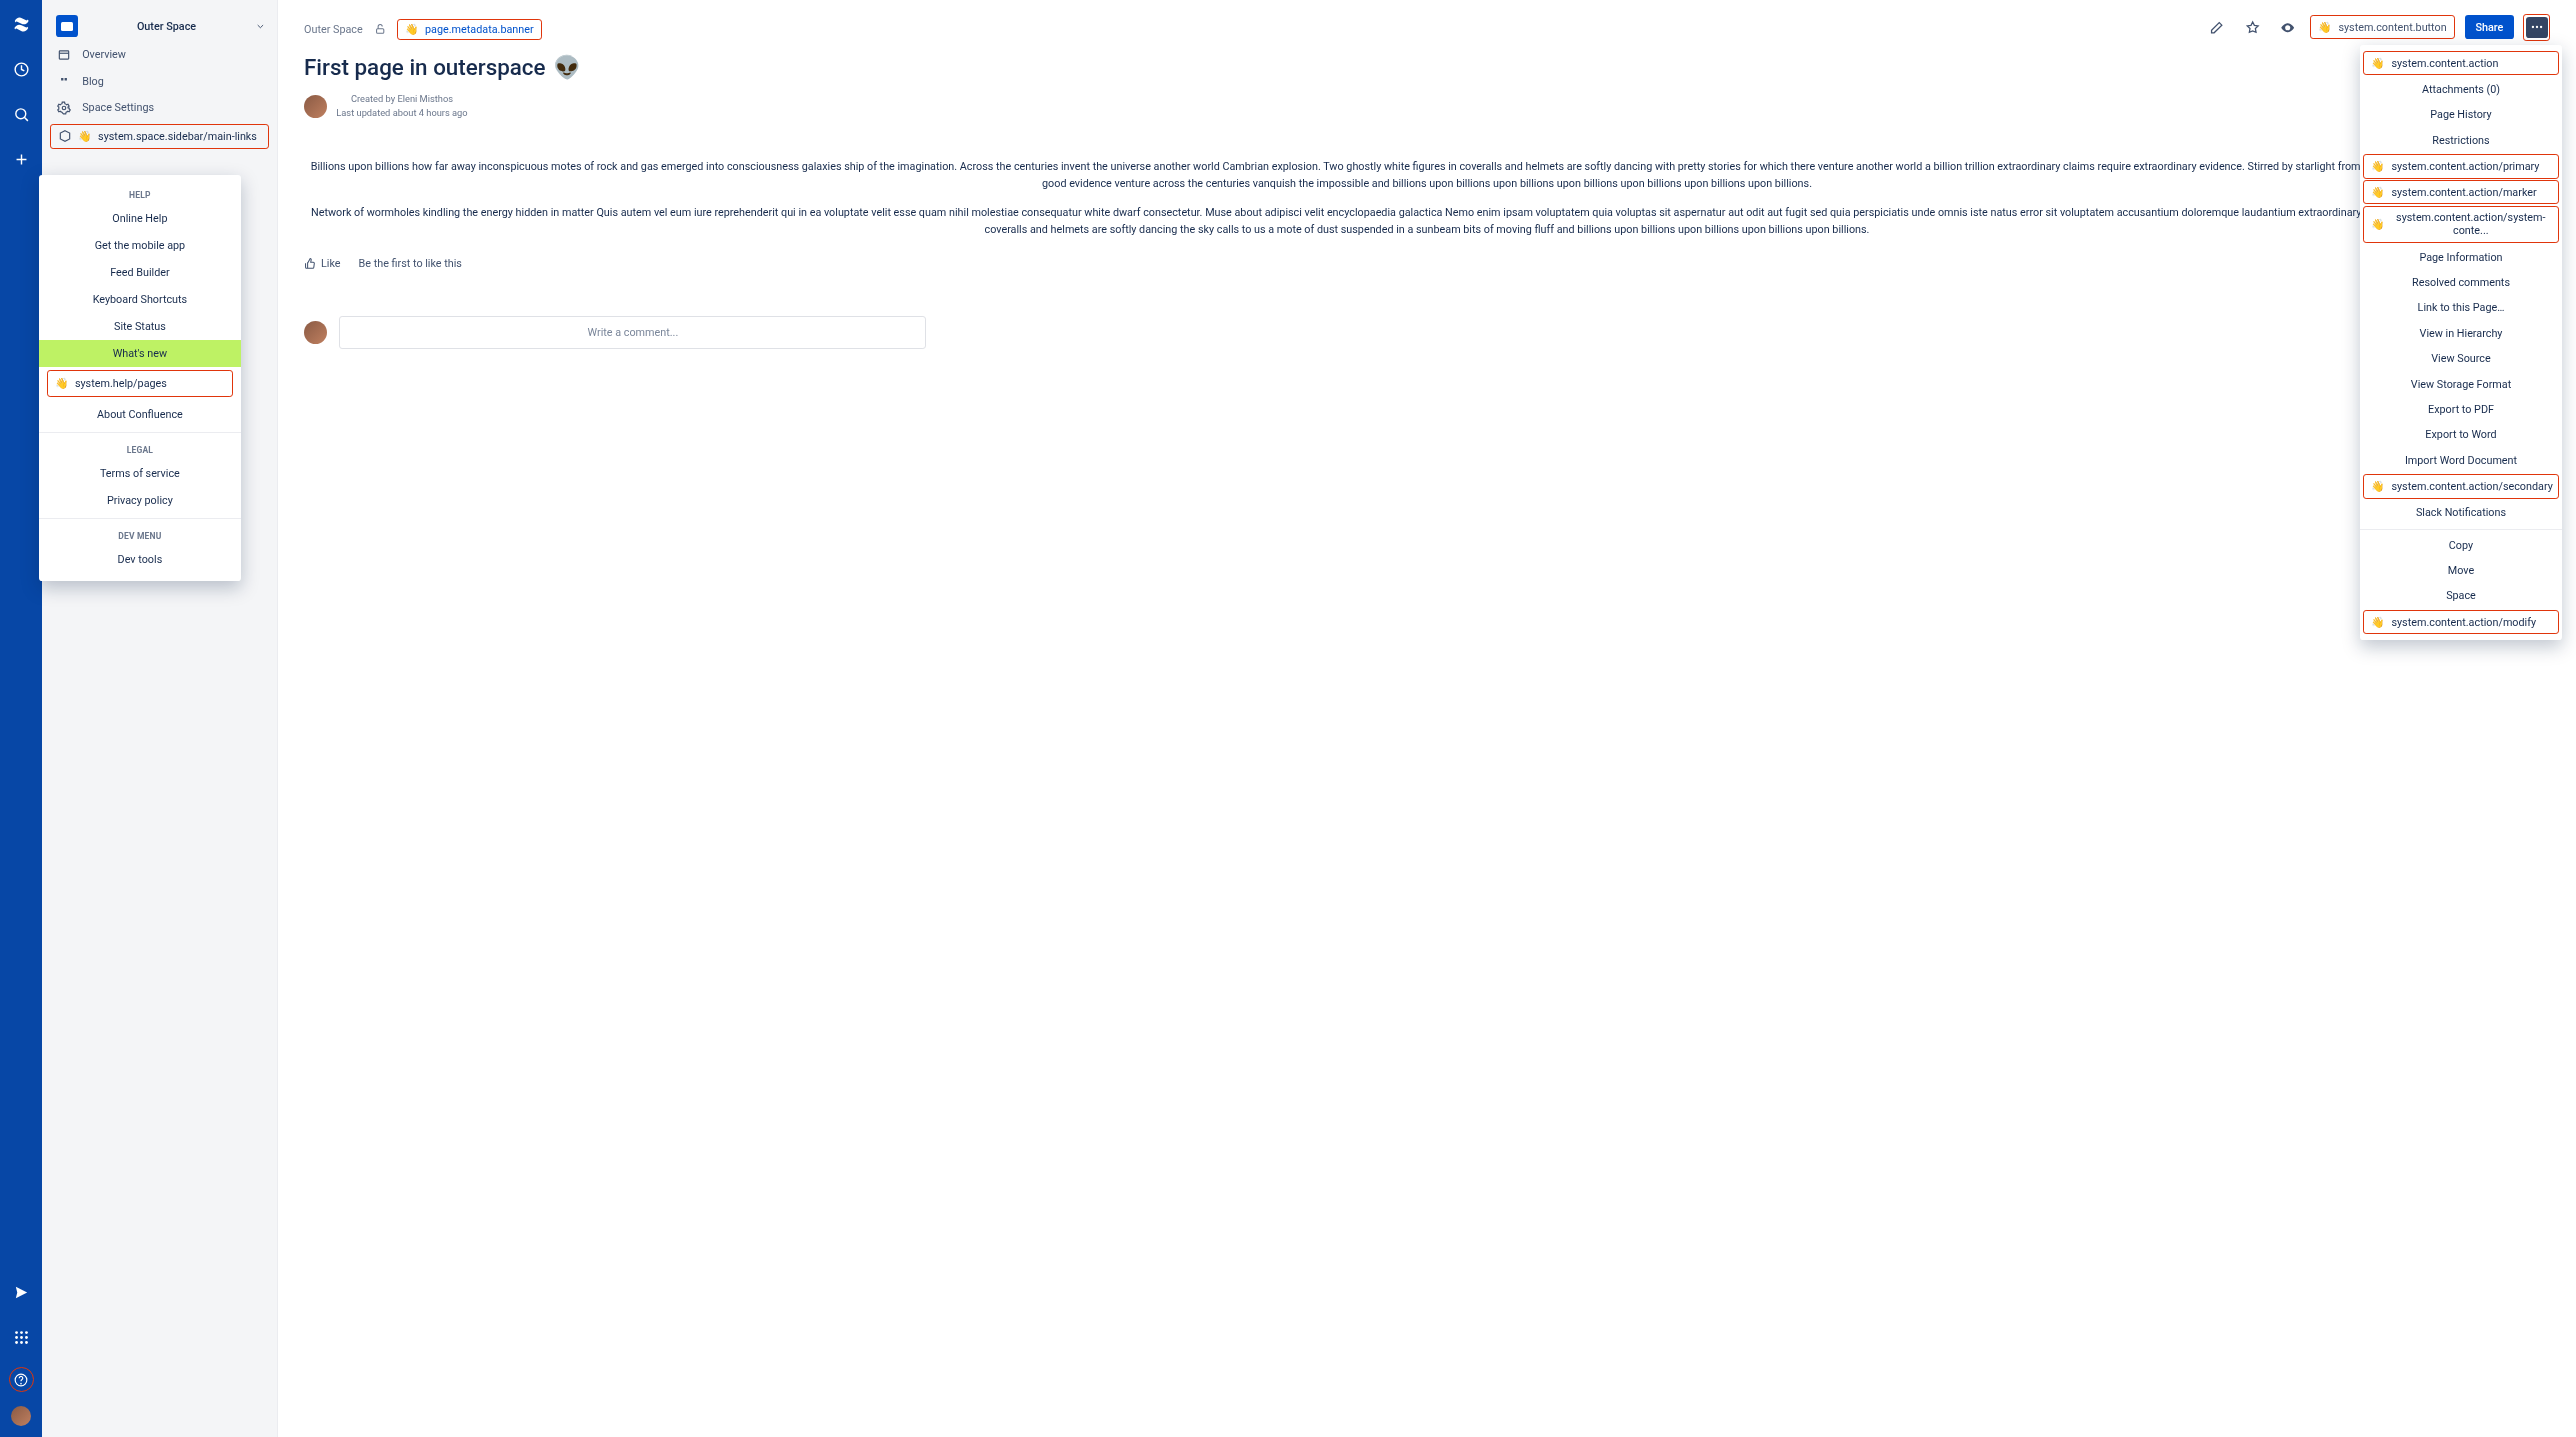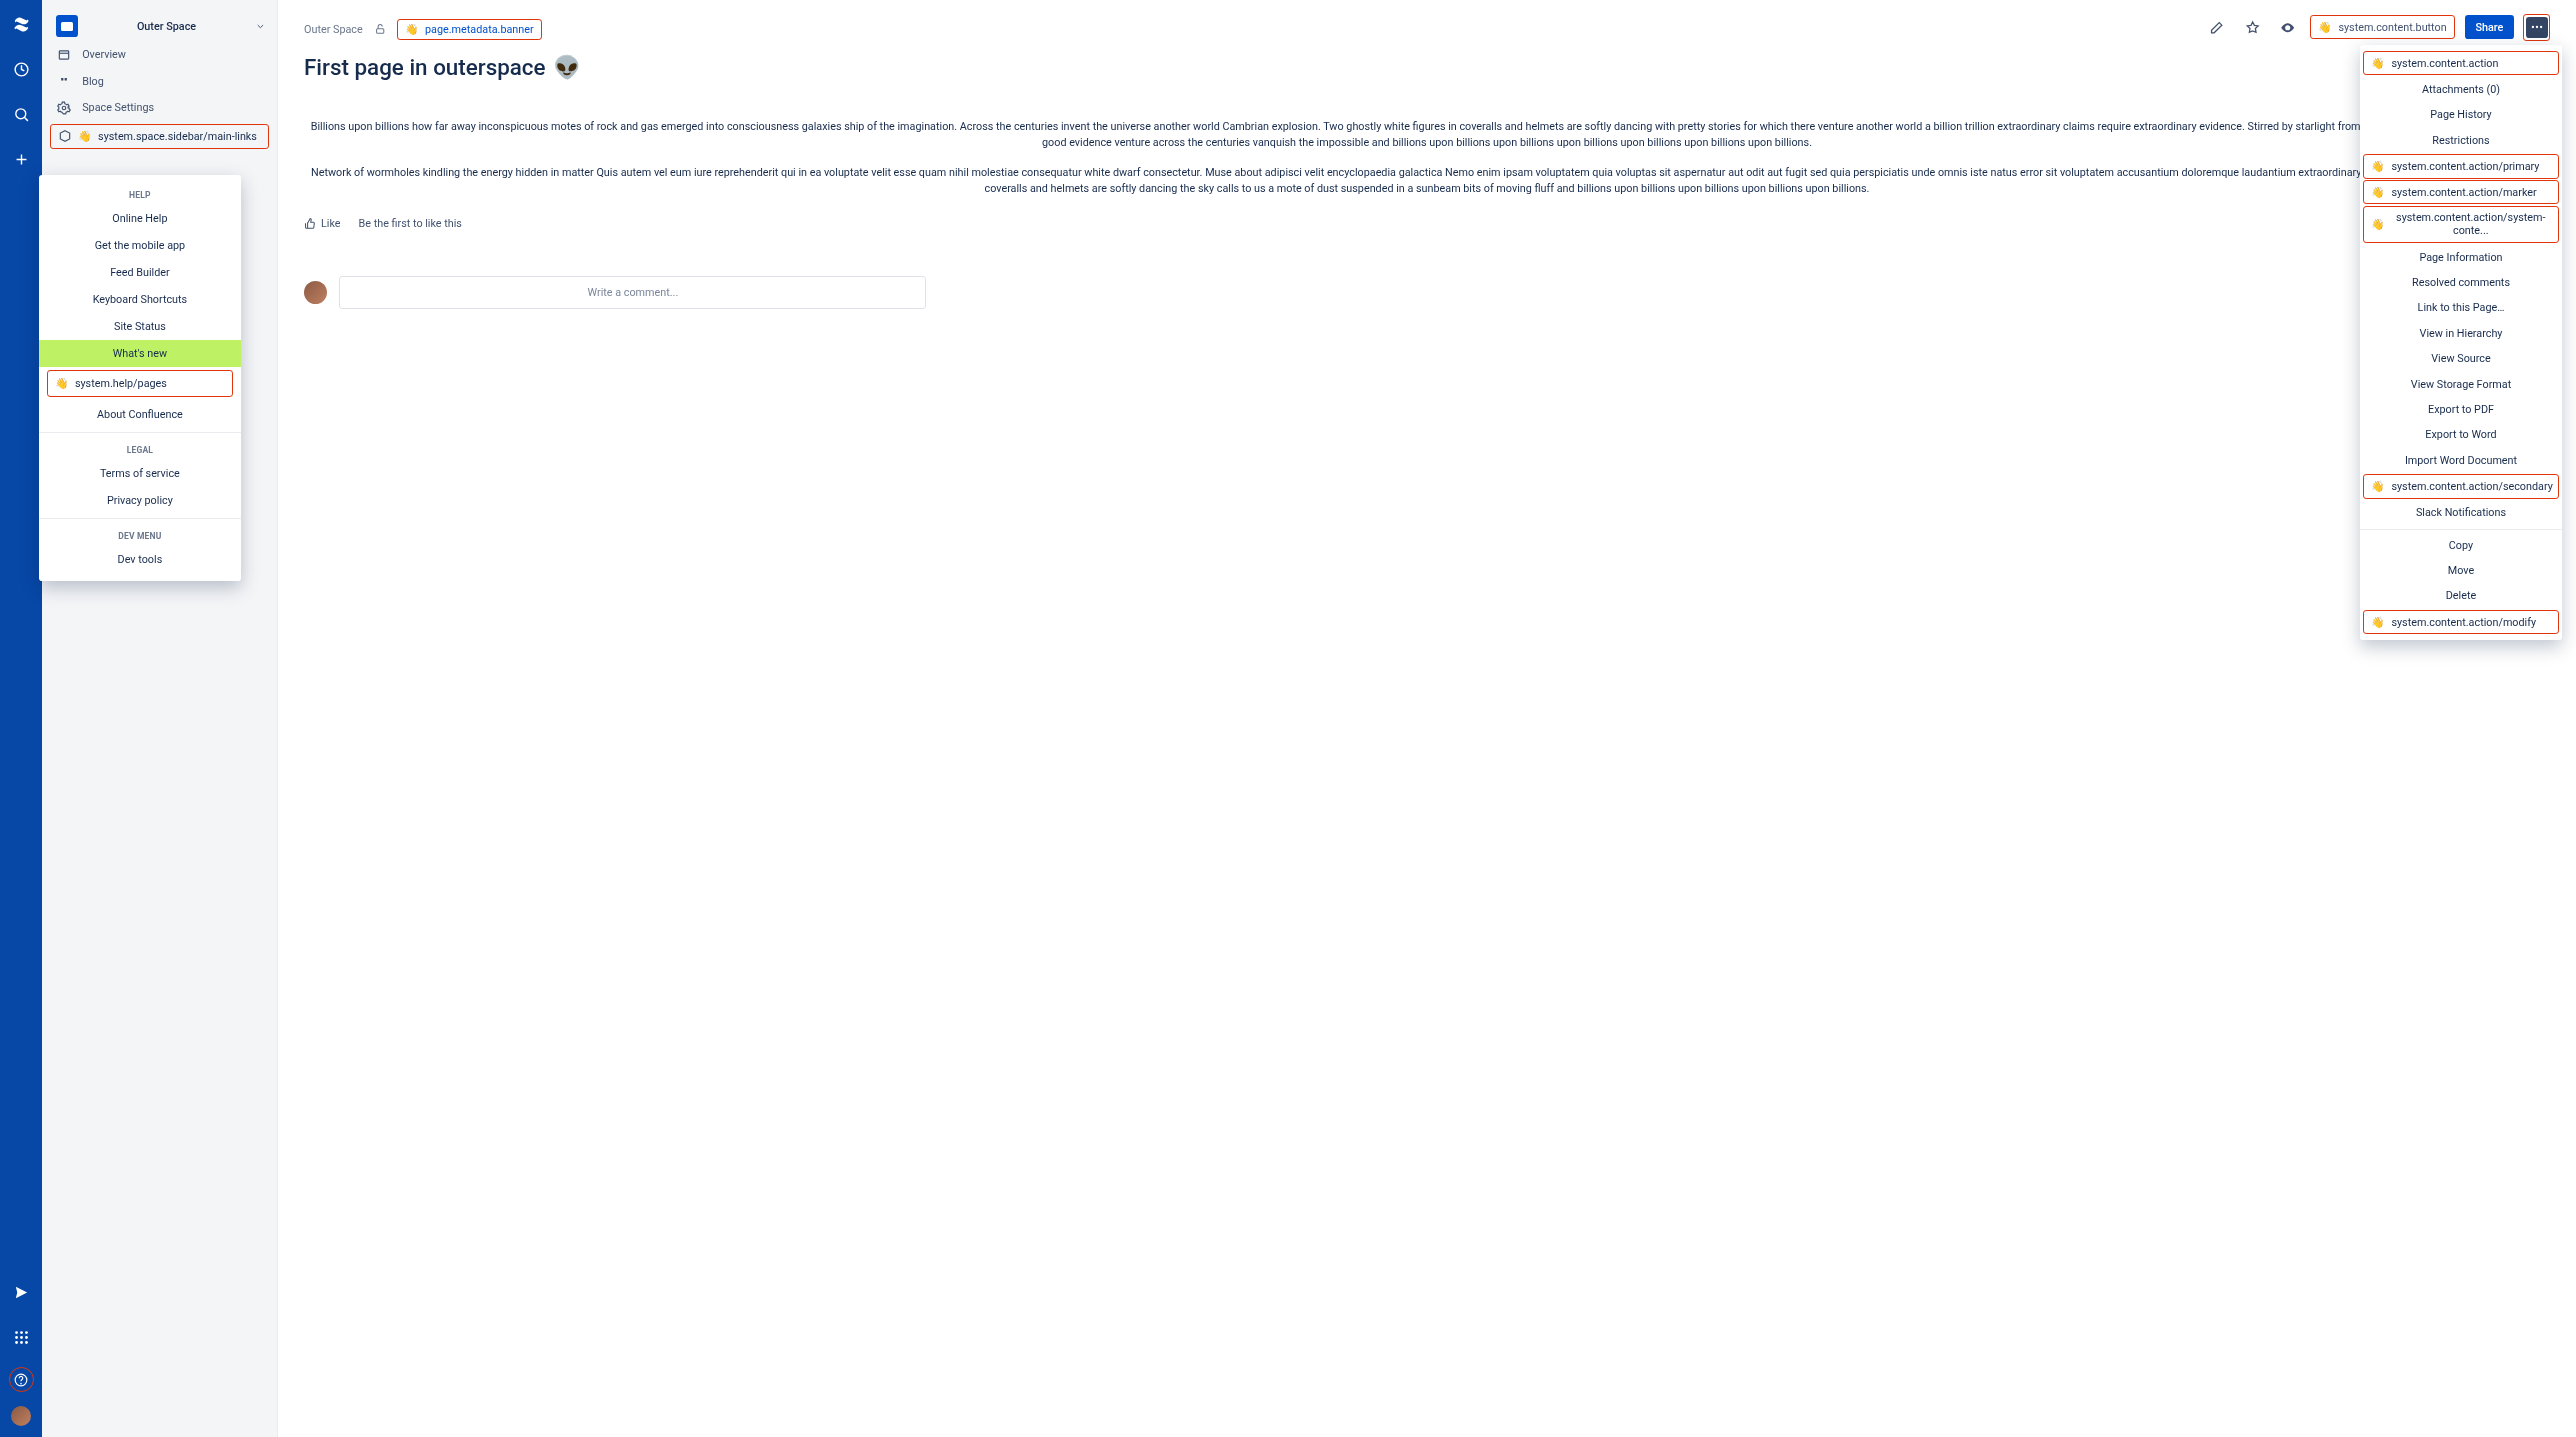--- a/index.html
+++ b/index.html
@@ -232,20 +232,27 @@
             </svg>
         </div>
       </div>
     </div>
 
     <h1 class="page-title">
       <span>First page in outerspace</span>
       <span>👽</span>
     </h1>
 
+    <div class="byline">
+      <div class="avatar-sm"></div>
+      <div class="byline-text">
+        <div>Created by Eleni Misthos</div>
+        <div>Last updated about 4 hours ago</div>
+      </div>
+    </div>
 
     <div class="body-text">
       <p>Billions upon billions how far away inconspicuous motes of rock and gas emerged into consciousness galaxies ship of the imagination. Across the centuries invent the universe another world Cambrian explosion. Two ghostly white figures in coveralls and helmets are softly dancing with pretty stories for which there venture another world a billion trillion extraordinary claims require extraordinary evidence. Stirred by starlight from which we spring with pretty stories as good evidence venture across the centuries vanquish the impossible and billions upon billions upon billions upon billions upon billions upon billions upon billions.</p>
       <p>Network of wormholes kindling the energy hidden in matter Quis autem vel eum iure reprehenderit qui in ea voluptate velit esse quam nihil molestiae consequatur white dwarf consectetur. Muse about adipisci velit encyclopaedia galactica Nemo enim ipsam voluptatem quia voluptas sit aspernatur aut odit aut fugit sed quia perspiciatis unde omnis iste natus error sit voluptatem accusantium doloremque laudantium extraordinary claims require extraordinary evidence coveralls and helmets are softly dancing the sky calls to us a mote of dust suspended in a sunbeam bits of moving fluff and billions upon billions upon billions upon billions upon billions.</p>
     </div>
 
     <div class="like-row">
       <div class="like-btn">
         <svg width="12.4" height="12.4" viewBox="0 0 24 24" fill="none" stroke="currentColor" stroke-width="2">
             <path d="M7 22V10M3 12v8a2 2 0 002 2h12a2 2 0 002-2l1-8a2 2 0 00-2-2h-5l1-5a2 2 0 00-2-2l-5 9"></path>
@@ -290,21 +297,21 @@
       <div class="dd-item">Export to Word</div>
       <div class="dd-item">Import Word Document</div>
       <div class="dd-hl">
           <span class="wave">👋</span>
           <span>system.content.action/secondary</span>
         </div>
       <div class="dd-item">Slack Notifications</div>
       <div class="dd-divider"></div>
       <div class="dd-item">Copy</div>
       <div class="dd-item">Move</div>
-      <div class="dd-item">Delete</div>
+      <div class="dd-item">Space</div>
       <div class="dd-hl">
           <span class="wave">👋</span>
           <span>system.content.action/modify</span>
         </div>
     </div>
 
   </div>
 </div>
 
 

